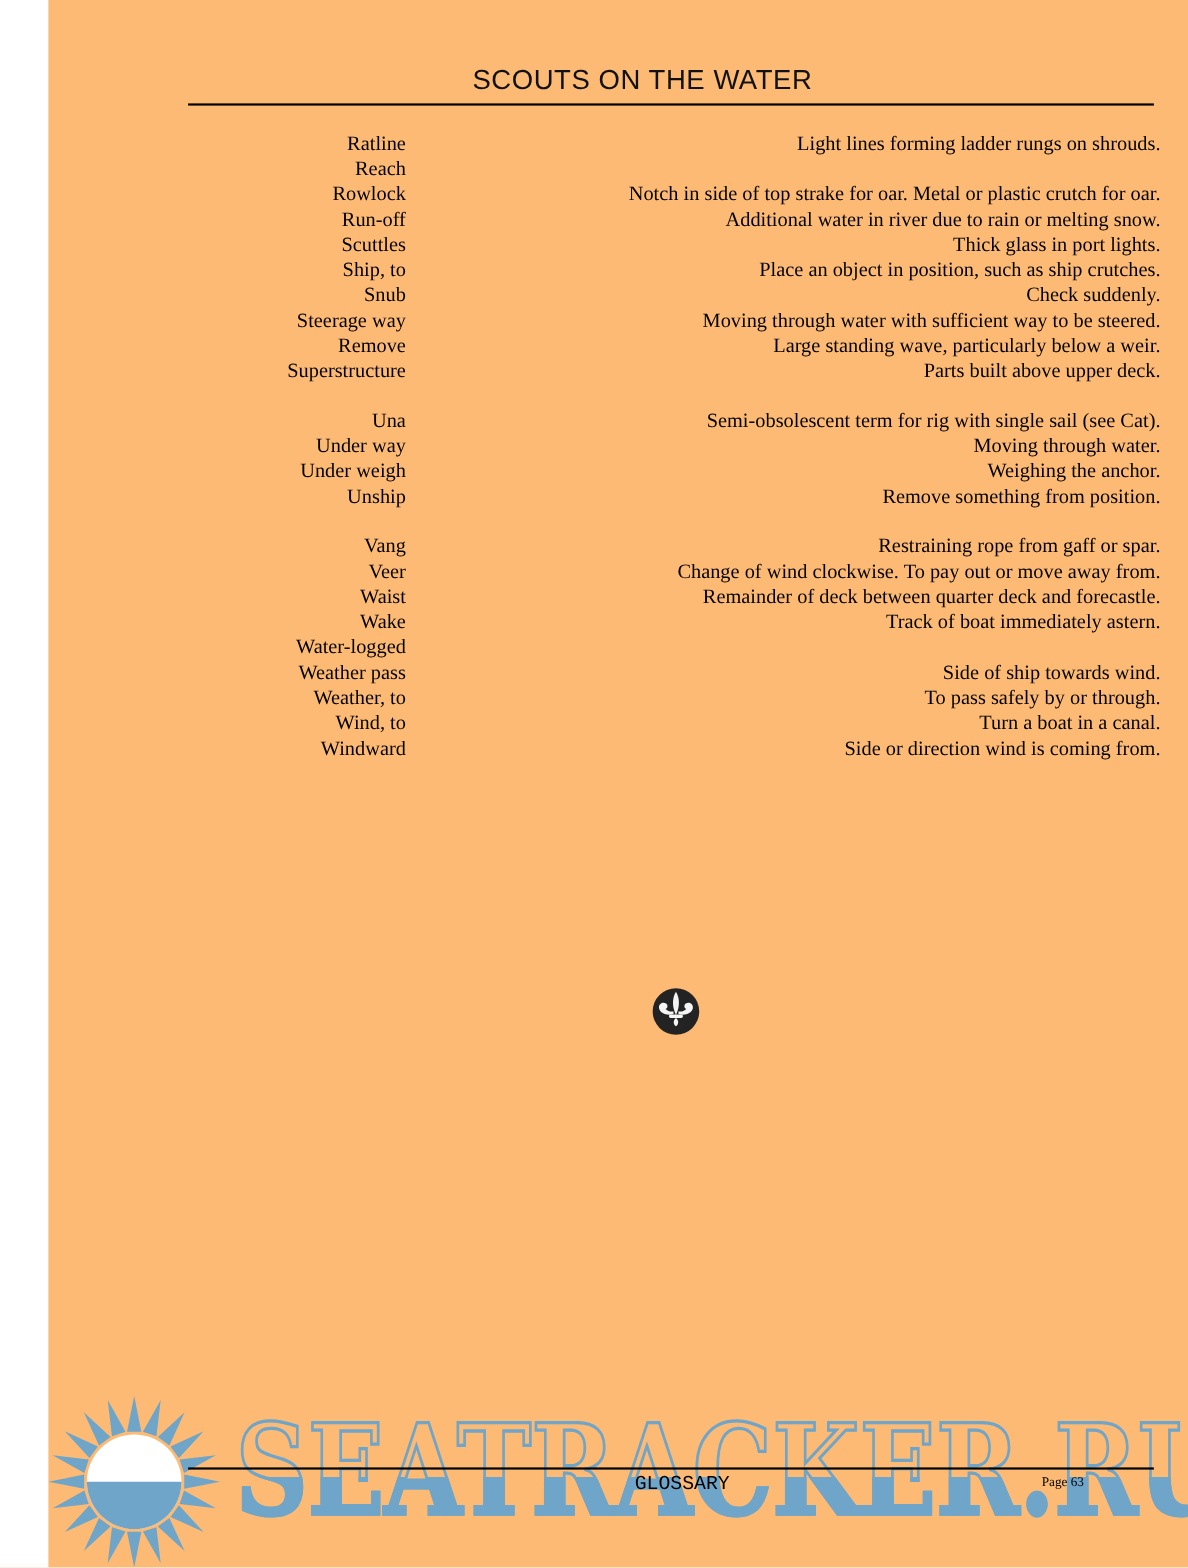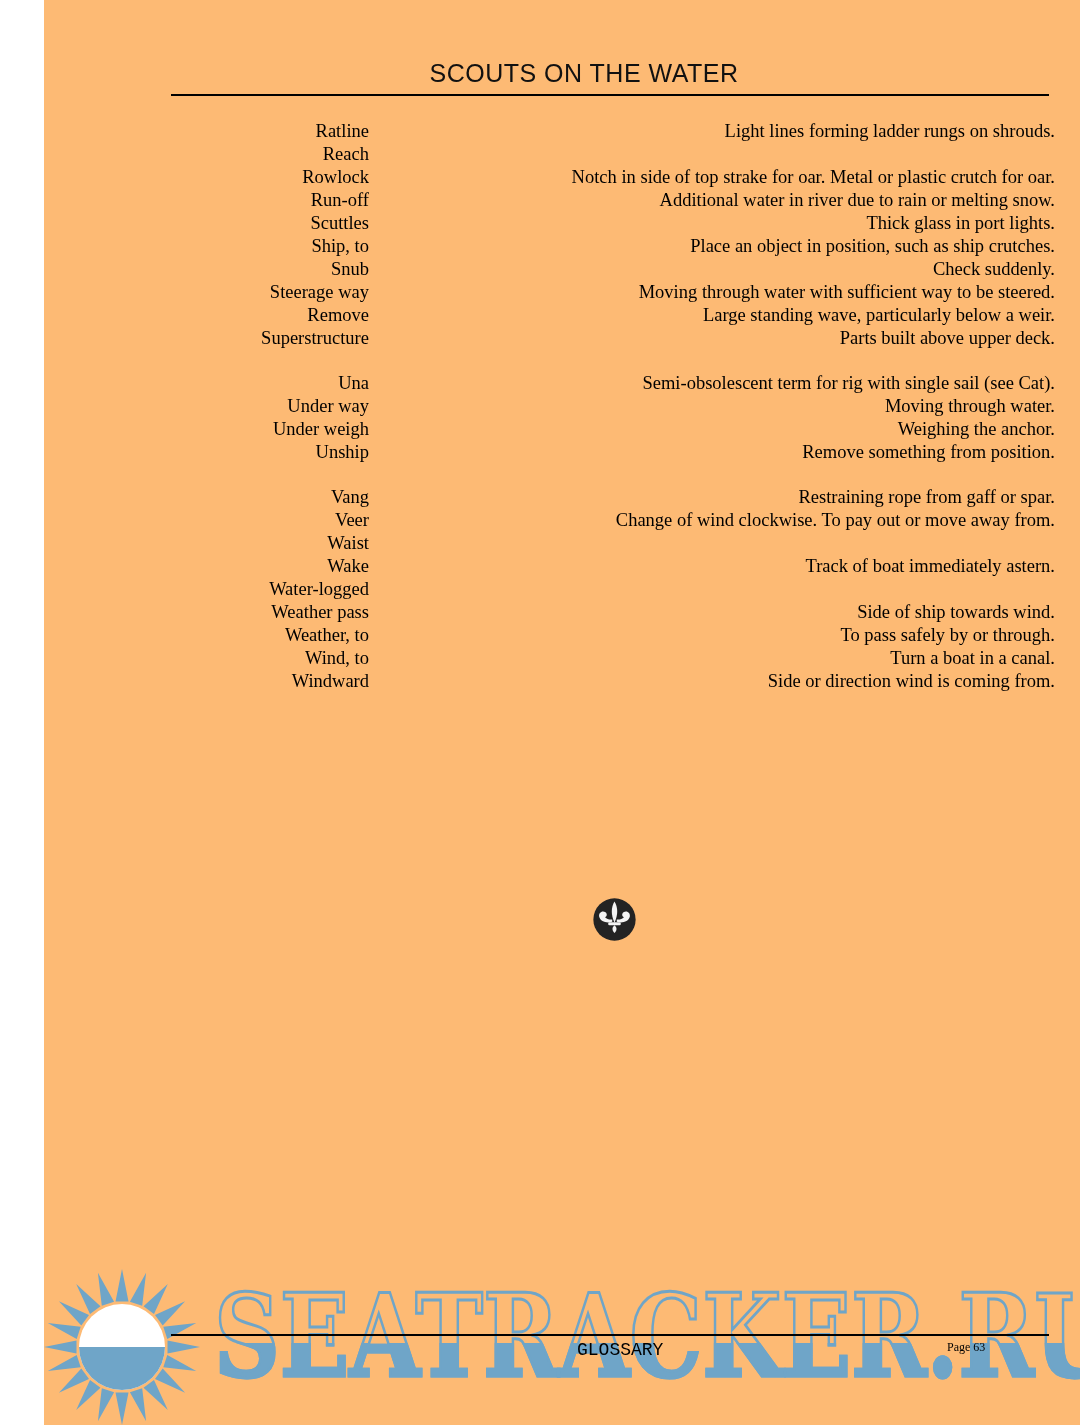--- a/index.html
+++ b/index.html
@@ -195,20 +195,21 @@
           <span class="definition">Restraining rope from gaff or spar.</span>
         </div>
 
         <div class="entry-row">
           <span class="term">Veer</span>
           <span class="definition">Change of wind clockwise. To pay out or move away from.</span>
         </div>
 
         <div class="entry-row">
           <span class="term">Waist</span>
+          <span class="definition">Remainder of deck between quarter deck and forecastle.</span>
         </div>
 
         <div class="entry-row">
           <span class="term">Wake</span>
           <span class="definition">Track of boat immediately astern.</span>
         </div>
 
         <div class="entry-row">
           <span class="term">Water-logged</span>
         </div>

